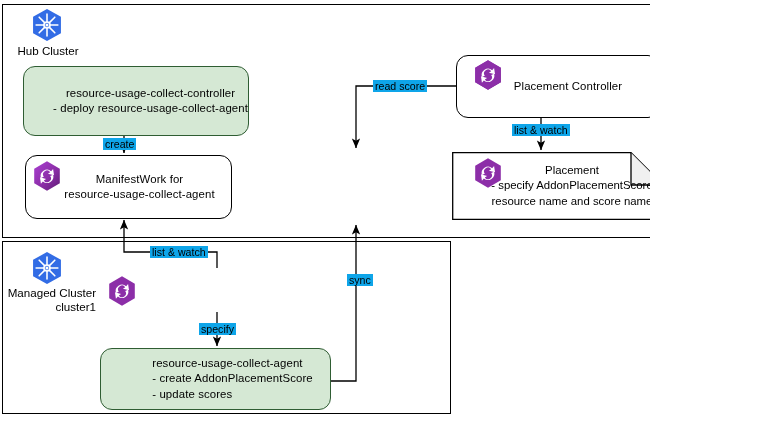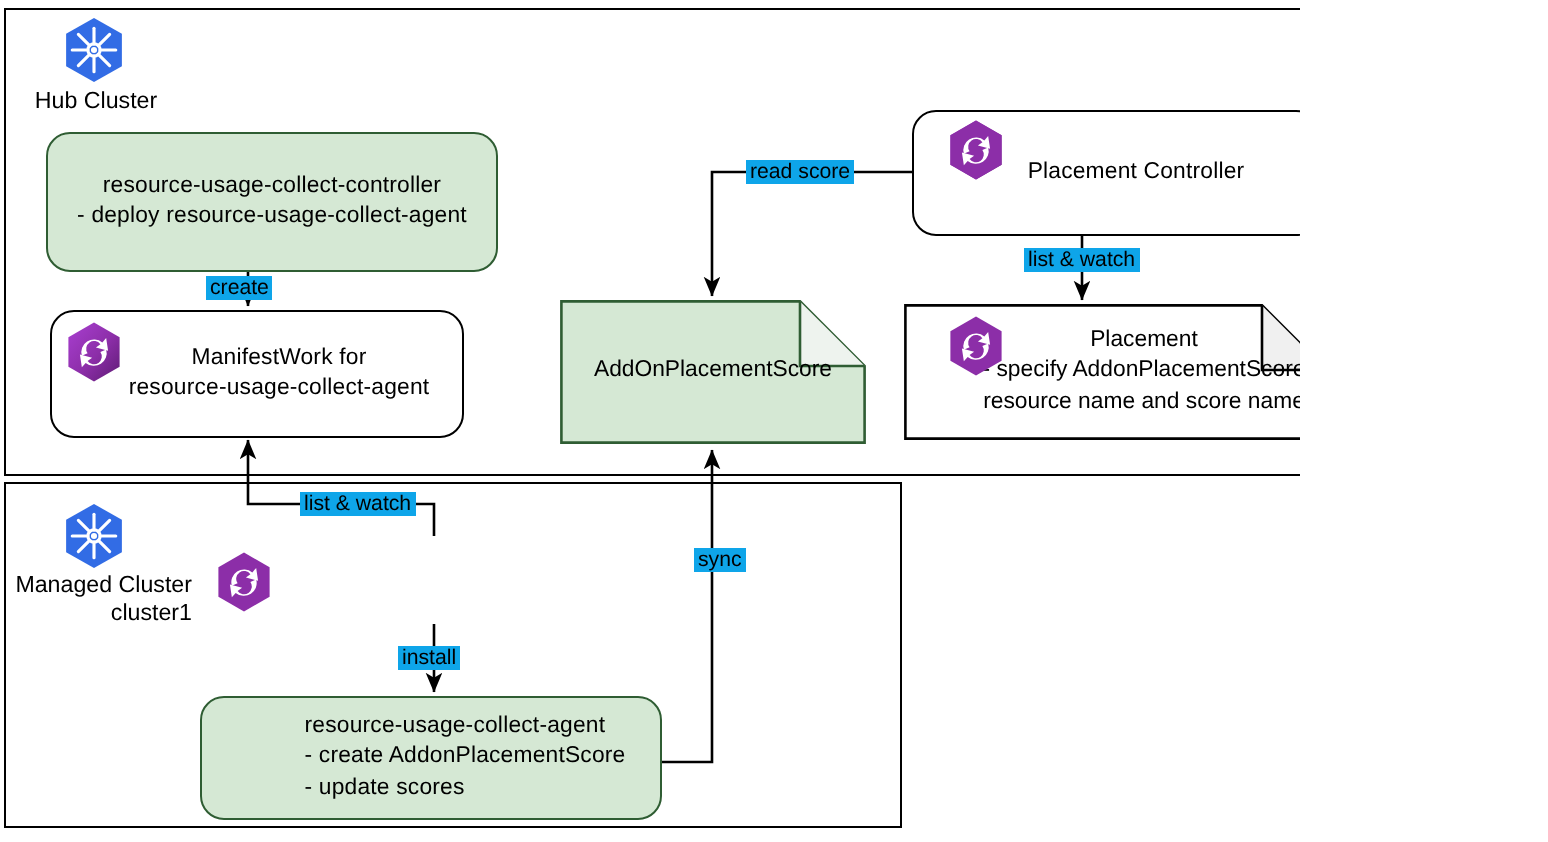--- a/index.html
+++ b/index.html
@@ -80,21 +80,21 @@
         <path d="M43.6,43.6 L27,27"></path>
         <path d="M56.4,56.4 L73,73"></path>
         <path d="M56.4,43.6 L73,27"></path>
         <path d="M43.6,56.4 L27,73"></path>
       </g>
       <circle cx="50" cy="50" r="4.5" fill="#ffffff"></circle>
     </svg>
   </div>
   <div class="caption" style="left:4px;top:44px;width:88px;">Hub Cluster</div>
 
-  <div class="abs rbox green" style="left:23px;top:66px;width:226px;height:70px;">
+  <div class="abs rbox green" style="left:23px;top:66px;width:226px;height:70px;justify-content:flex-end;">
     <div class="boxtext">resource-usage-collect-controller
 -   deploy resource-usage-collect-agent</div>
   </div>
 
   <div class="abs rbox" style="left:25px;top:155px;width:207px;height:64px;">
     <div class="boxtext" style="padding-left:22px;">ManifestWork for
 resource-usage-collect-agent</div>
   </div>
   <div class="ocm-icon" style="left:31px;top:160px;width:32px;height:32px;">
     <svg width="32" height="32" viewBox="0 0 100 100">
@@ -104,27 +104,20 @@
           <stop offset="55%" stop-color="#8c2ea8"></stop>
           <stop offset="100%" stop-color="#5e1b74"></stop>
         </linearGradient>
       </defs>
       <polygon points="50,4 90,27 90,73 50,96 10,73 10,27" fill="url(#og1)"></polygon>
       <path d="M31,56 a20,20 0 0 1 32,-21 l6,-7 3,20 -19,-5 7,-5 a12,12 0 0 0 -20,14 z" fill="#ffffff"></path>
       <path d="M69,46 a20,20 0 0 1 -32,21 l-6,7 -3,-20 19,5 -7,5 a12,12 0 0 0 20,-14 z" fill="#ffffff"></path>
     </svg>
   </div>
 
-  <div class="doc" style="left:280px;top:150px;width:153px;height:72px;">
-    <svg width="153" height="72" viewBox="0 0 153 72">
-      <path d="M0.7,0.7 L120,0.7 L152.3,33 L152.3,71.3 L0.7,71.3 Z" fill="#d5e8d4" stroke="#2f5d33" stroke-width="1.3"></path>
-      <path d="M120,0.7 L120,33 L152.3,33" fill="#eef3ee" stroke="#2f5d33" stroke-width="1.3"></path>
-    </svg>
-    <div class="doclabel">AddOnPlacementScore</div>
-  </div>
 
   <div class="abs rbox" style="left:456px;top:55px;width:204px;height:63px;">
     <div class="boxtext" style="padding-left:20px;">Placement Controller</div>
   </div>
   <div class="ocm-icon" style="left:472px;top:59px;width:32px;height:32px;">
     <svg width="32" height="32" viewBox="0 0 100 100">
       <polygon points="50,4 90,27 90,73 50,96 10,73 10,27" fill="url(#og1)" stroke="none"></polygon>
       <polygon points="50,4 90,27 90,73 50,96 10,73 10,27" fill="#8c2ea8"></polygon>
       <path d="M31,56 a20,20 0 0 1 32,-21 l6,-7 3,20 -19,-5 7,-5 a12,12 0 0 0 -20,14 z" fill="#ffffff"></path>
       <path d="M69,46 a20,20 0 0 1 -32,21 l-6,7 -3,-20 19,5 -7,5 a12,12 0 0 0 20,-14 z" fill="#ffffff"></path>
@@ -189,16 +182,16 @@
     <div class="boxtext" style="text-align:left;padding-left:34px;">resource-usage-collect-agent
 - create AddonPlacementScore
 - update scores</div>
   </div>
 
   <div class="elabel" style="left:103px;top:138px;">create</div>
   <div class="elabel" style="left:373px;top:80px;">read score</div>
   <div class="elabel" style="left:512px;top:124px;">list &amp; watch</div>
   <div class="elabel" style="left:691px;top:184px;">create</div>
   <div class="elabel" style="left:150px;top:246px;">list &amp; watch</div>
-  <div class="elabel" style="left:199px;top:323px;">install</div>
+  <div class="elabel" style="left:199px;top:323px;">specify</div>
   <div class="elabel" style="left:347px;top:274px;">sync</div>
 
 </div>
 
 </body></html>

